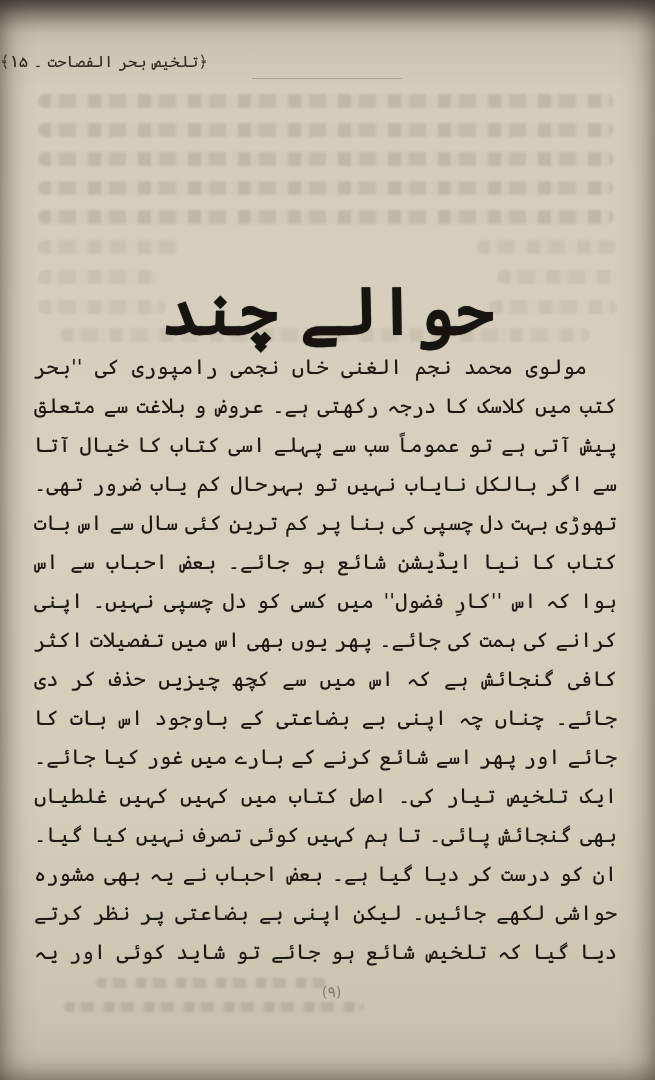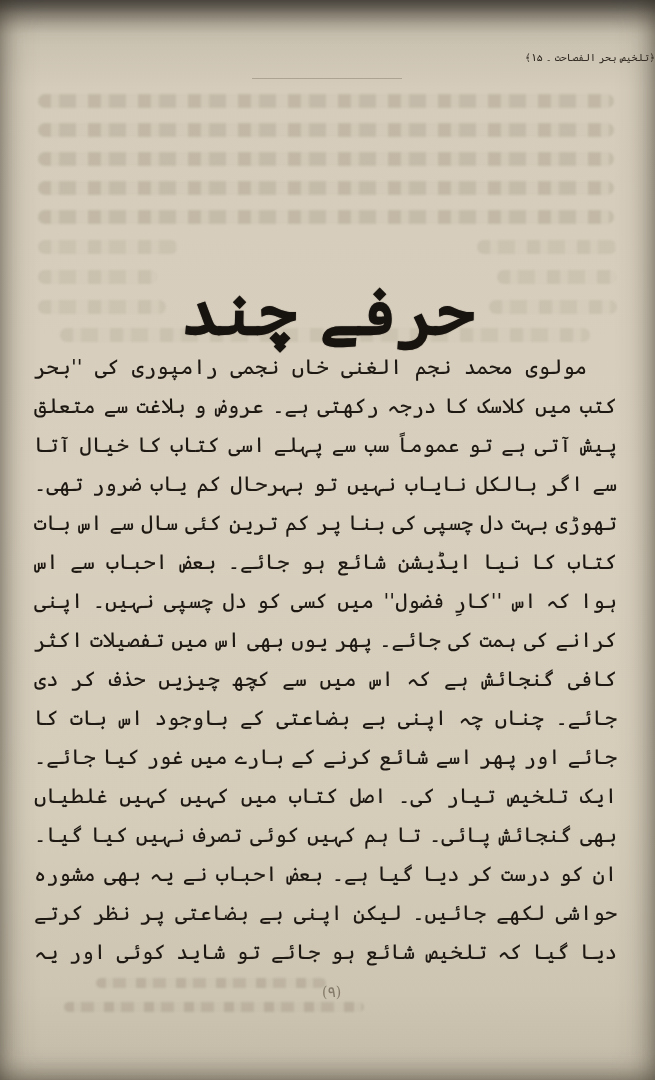--- a/index.html
+++ b/index.html
@@ -19,22 +19,22 @@
   .scan::before{
     content:"";position:absolute;inset:0;z-index:6;pointer-events:none;
     box-shadow:
       inset 0 20px 30px -12px rgba(42,39,33,.8),
       inset 0 -16px 26px -14px rgba(62,56,45,.55),
       inset 18px 0 34px -16px rgba(74,66,52,.45),
       inset -18px 0 34px -16px rgba(74,66,52,.45);
   }
   .header{
     position:absolute;top:52px;left:0;right:0;z-index:4;
-    text-align:right;direction:rtl;
-    font-size:10px;color:#332d25;letter-spacing:.5px;padding-left:47px;
+    text-align:left;direction:rtl;
+    font-size:16px;color:#332d25;letter-spacing:.5px;
   }
   .header-rule{
     position:absolute;top:78px;left:252px;width:150px;height:1px;
     background:rgba(60,52,40,.25);z-index:4;
   }
   
   .ghost{
     position:absolute;height:14px;z-index:1;border-radius:7px;
     filter:blur(1.1px);opacity:.5;
     background:repeating-linear-gradient(90deg,
@@ -90,21 +90,21 @@
   <div class="ghost" style="top:181px; left:38px; width:576px;"></div>
   <div class="ghost" style="top:210px; left:38px; width:576px;"></div>
   <div class="ghost light" style="top:240px; left:38px; width:140px;"></div>
   <div class="ghost light" style="top:240px; right:38px;width:140px;"></div>
   <div class="ghost light" style="top:270px; left:38px; width:120px;"></div>
   <div class="ghost light" style="top:270px; right:38px;width:120px;"></div>
   <div class="ghost light" style="top:300px; left:38px; width:128px;"></div>
   <div class="ghost light" style="top:300px; right:38px;width:128px;"></div>
   <div class="ghost light" style="top:328px; left:60px; width:530px;"></div>
 
-  <h1 class="title">حرفے چند</h1>
+  <h1 class="title">حوالے چند</h1>
 
   <div class="body-text">
       <div class="text-line first">مولوی محمد نجم الغنی خاں نجمی رامپوری کی ''بحر الفصاحت''، اردو میں عروض و بلاغت کی</div>
       <div class="text-line">کتب میں کلاسک کا درجہ رکھتی ہے۔ عروض و بلاغت سے متعلق اگر ہمیں کسی حوالے کی ضرورت</div>
       <div class="text-line">پیش آتی ہے تو عموماً سب سے پہلے اسی کتاب کا خیال آتا ہے اور بدقسمتی سے یہ کتاب ایک عرصے</div>
       <div class="text-line">سے اگر بالکل نایاب نہیں تو بہرحال کم یاب ضرور تھی۔ عروض و بلاغت کے کچھ شد بد اور اس سے</div>
       <div class="text-line">تھوڑی بہت دل چسپی کی بنا پر کم ترین کئی سال سے اس بات کا خواہش مند تھا کہ کسی طرح اس</div>
       <div class="text-line">کتاب کا نیا ایڈیشن شائع ہو جائے۔ بعض احباب سے اس سلسلے میں رجوع بھی کیا لیکن اندازہ</div>
       <div class="text-line">ہوا کہ اس ''کارِ فضول'' میں کسی کو دل چسپی نہیں۔ اپنی بساط اتنی نہیں کہ اس ضخیم کتاب کو شائع</div>
       <div class="text-line">کرانے کی ہمت کی جائے۔ پھر یوں بھی اس میں تفصیلات اکثر زیادہ ہیں اور اس بات کی</div>

